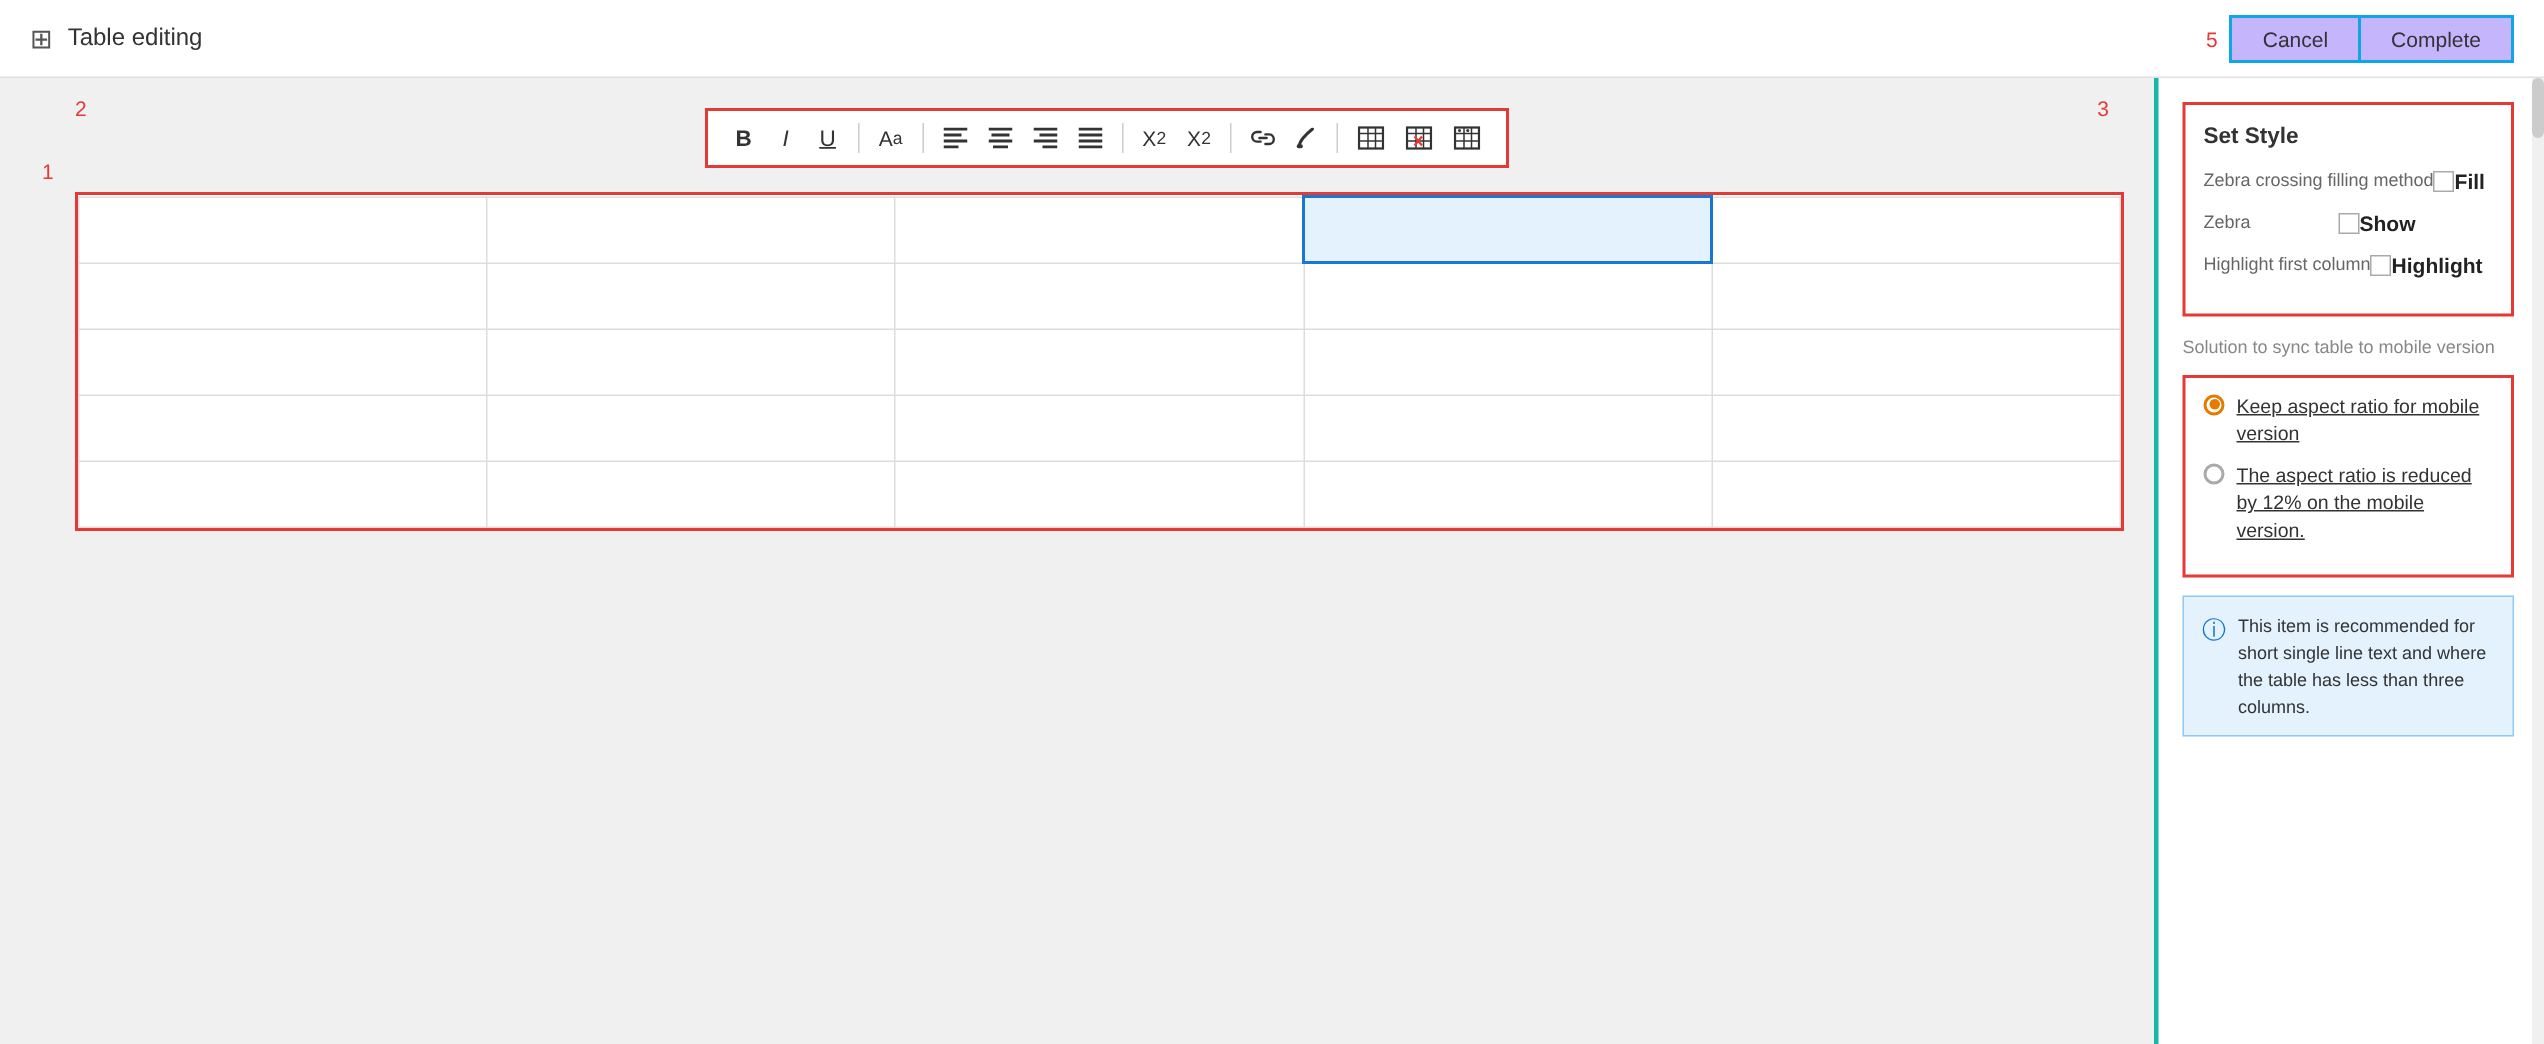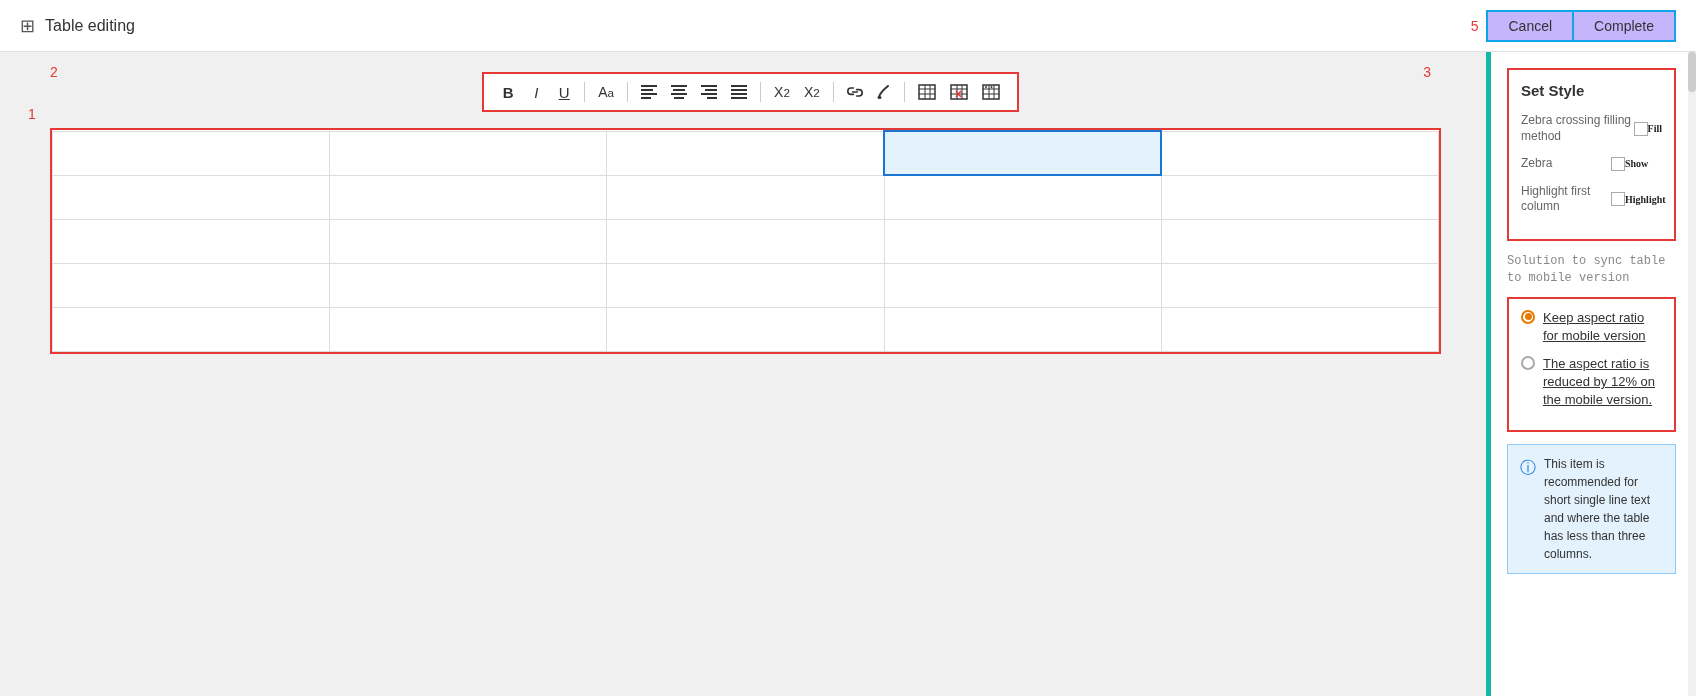--- a/index.html
+++ b/index.html
@@ -152,26 +152,25 @@
       min-width: 60px;
       padding: 4px 8px;
     }
     .edit-table td.selected {
       border: 2px solid #1976d2;
       background: #e3f2fd;
     }
 
     
     .right-sidebar {
-      width: 210px;
+      width: 260px;
       background: #fff;
-      border-left: 5px solid #14b8a6;
+      border-left: 3px solid #14b8a6;
       overflow-y: auto;
       position: relative;
-      margin-left: 25px;
     }
     .scrollbar-track {
       position: absolute;
       right: 0;
       top: 0;
       bottom: 0;
       width: 8px;
       background: #f0f0f0;
     }
     .scrollbar-thumb {
@@ -206,41 +205,39 @@
       margin-bottom: 12px;
       gap: 0;
     }
     .style-row-label {
       font-size: 12px;
       color: #666;
       min-width: 90px;
       line-height: 1.3;
     }
     .style-row-value {
-      font-size: 10px;
+      font-size: 14px;
       font-weight: 600;
       color: #222;
-      font-family: Liberation Serif, serif;
     }
     .checkbox-custom {
       width: 14px;
       height: 14px;
       border: 1px solid #aaa;
       background: #fff;
       display: inline-block;
       flex-shrink: 0;
       cursor: pointer;
     }
 
     .sync-label {
       font-size: 12px;
       color: #888;
       margin-bottom: 10px;
       line-height: 1.4;
-      font-family: Liberation Mono, monospace;
     }
 
     
     .mobile-section {
       border: 2px solid #e53935;
       padding: 10px 12px;
       margin-bottom: 12px;
       position: relative;
     }
     .radio-option {

